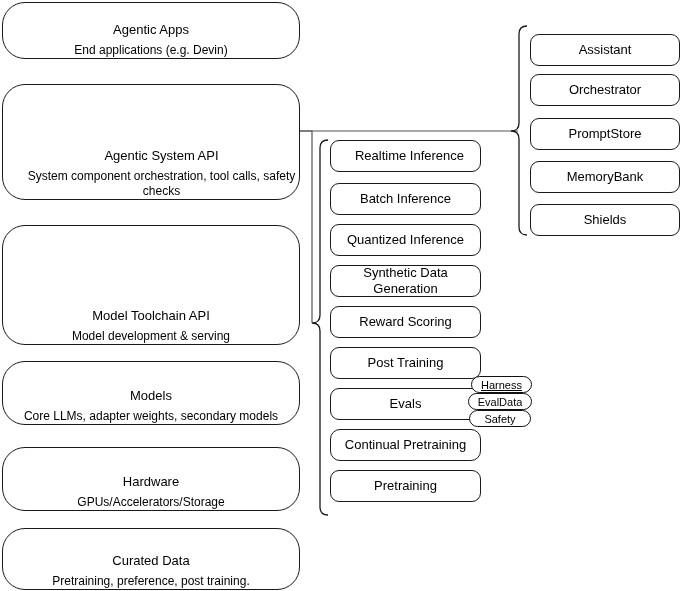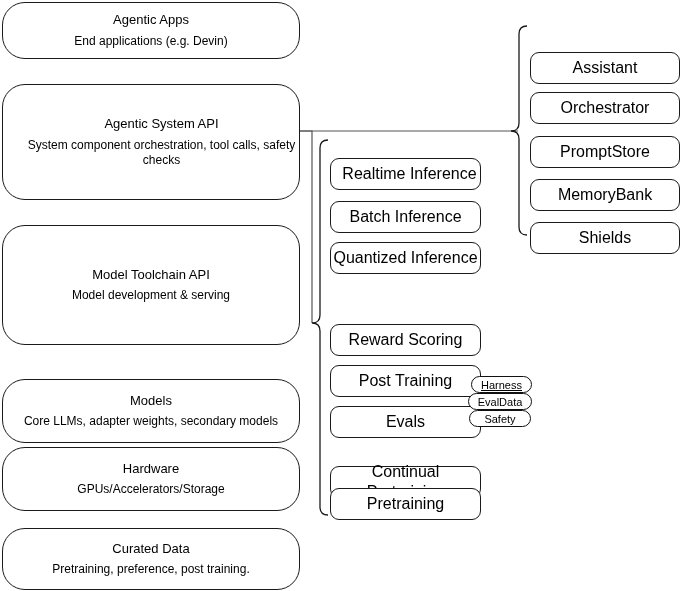--- a/index.html
+++ b/index.html
@@ -31,35 +31,35 @@
     align-items: center;
     justify-content: center;
     text-align: center;
     line-height: 1.25;
   }
   
   .stack-node {
     border-radius: 23px;
     left: 2px;
     width: 298px;
+    justify-content: flex-end;
   }
   .stack-title {
     font-size: 13px;
     color: #000;
   }
   .stack-sub {
     font-size: 12px;
     color: #000;
     margin-top: 5px;
   }
   
   .cap-node {
     border-radius: 9px;
-    font-size: 16px;
-    margin-top: 18px;
+    font-size: 13px;
   }
   .mid-node {
     left: 330px;
     width: 151px;
     height: 32px;
   }
   .right-node {
     left: 530px;
     width: 150px;
     height: 32px;
@@ -113,21 +113,21 @@
   <div class="node stack-node" style="top:84px; height:116px;padding-left:21px;">
     <div class="stack-title">Agentic System API</div>
     <div class="stack-sub">System component orchestration, tool calls, safety checks</div>
   </div>
 
   <div class="node stack-node" style="top:225px; height:120px;">
     <div class="stack-title">Model Toolchain API</div>
     <div class="stack-sub">Model development &amp; serving</div>
   </div>
 
-  <div class="node stack-node" style="top:379px; height:64px;">
+  <div class="node stack-node" style="top:361px; height:64px;">
     <div class="stack-title">Models</div>
     <div class="stack-sub">Core LLMs, adapter weights, secondary models</div>
   </div>
 
   <div class="node stack-node" style="top:447px; height:64px;">
     <div class="stack-title">Hardware</div>
     <div class="stack-sub">GPUs/Accelerators/Storage</div>
   </div>
 
   <div class="node stack-node" style="top:528px; height:62px;">
@@ -137,30 +137,33 @@
 
   <div class="node cap-node mid-node" style="top:140px;padding-left:8px;">
     <span>Realtime Inference</span>
   </div>
   <div class="node cap-node mid-node" style="top:183px;">
     <span>Batch Inference</span>
   </div>
   <div class="node cap-node mid-node" style="top:224px;">
     <span>Quantized Inference</span>
   </div>
+  <div class="node cap-node mid-node" style="top:265px;">
+    <span>Synthetic Data Generation</span>
+  </div>
   <div class="node cap-node mid-node" style="top:306px;text-align:right;">
     <span>Reward Scoring</span>
   </div>
   <div class="node cap-node mid-node" style="top:347px;">
     <span>Post Training</span>
   </div>
   <div class="node cap-node mid-node" style="top:388px;">
     <span>Evals</span>
   </div>
-  <div class="node cap-node mid-node" style="top:448px;">
+  <div class="node cap-node mid-node" style="top:429px;border-radius:10px;">
     <span>Continual Pretraining</span>
   </div>
   <div class="node cap-node mid-node" style="top:470px;">
     <span>Pretraining</span>
   </div>
 
   <div class="pill" style="left:471px; top:376px; width:61px;text-decoration:underline;">
     <span>Harness</span>
   </div>
   <div class="pill" style="left:468px; top:393px; width:64px;">

